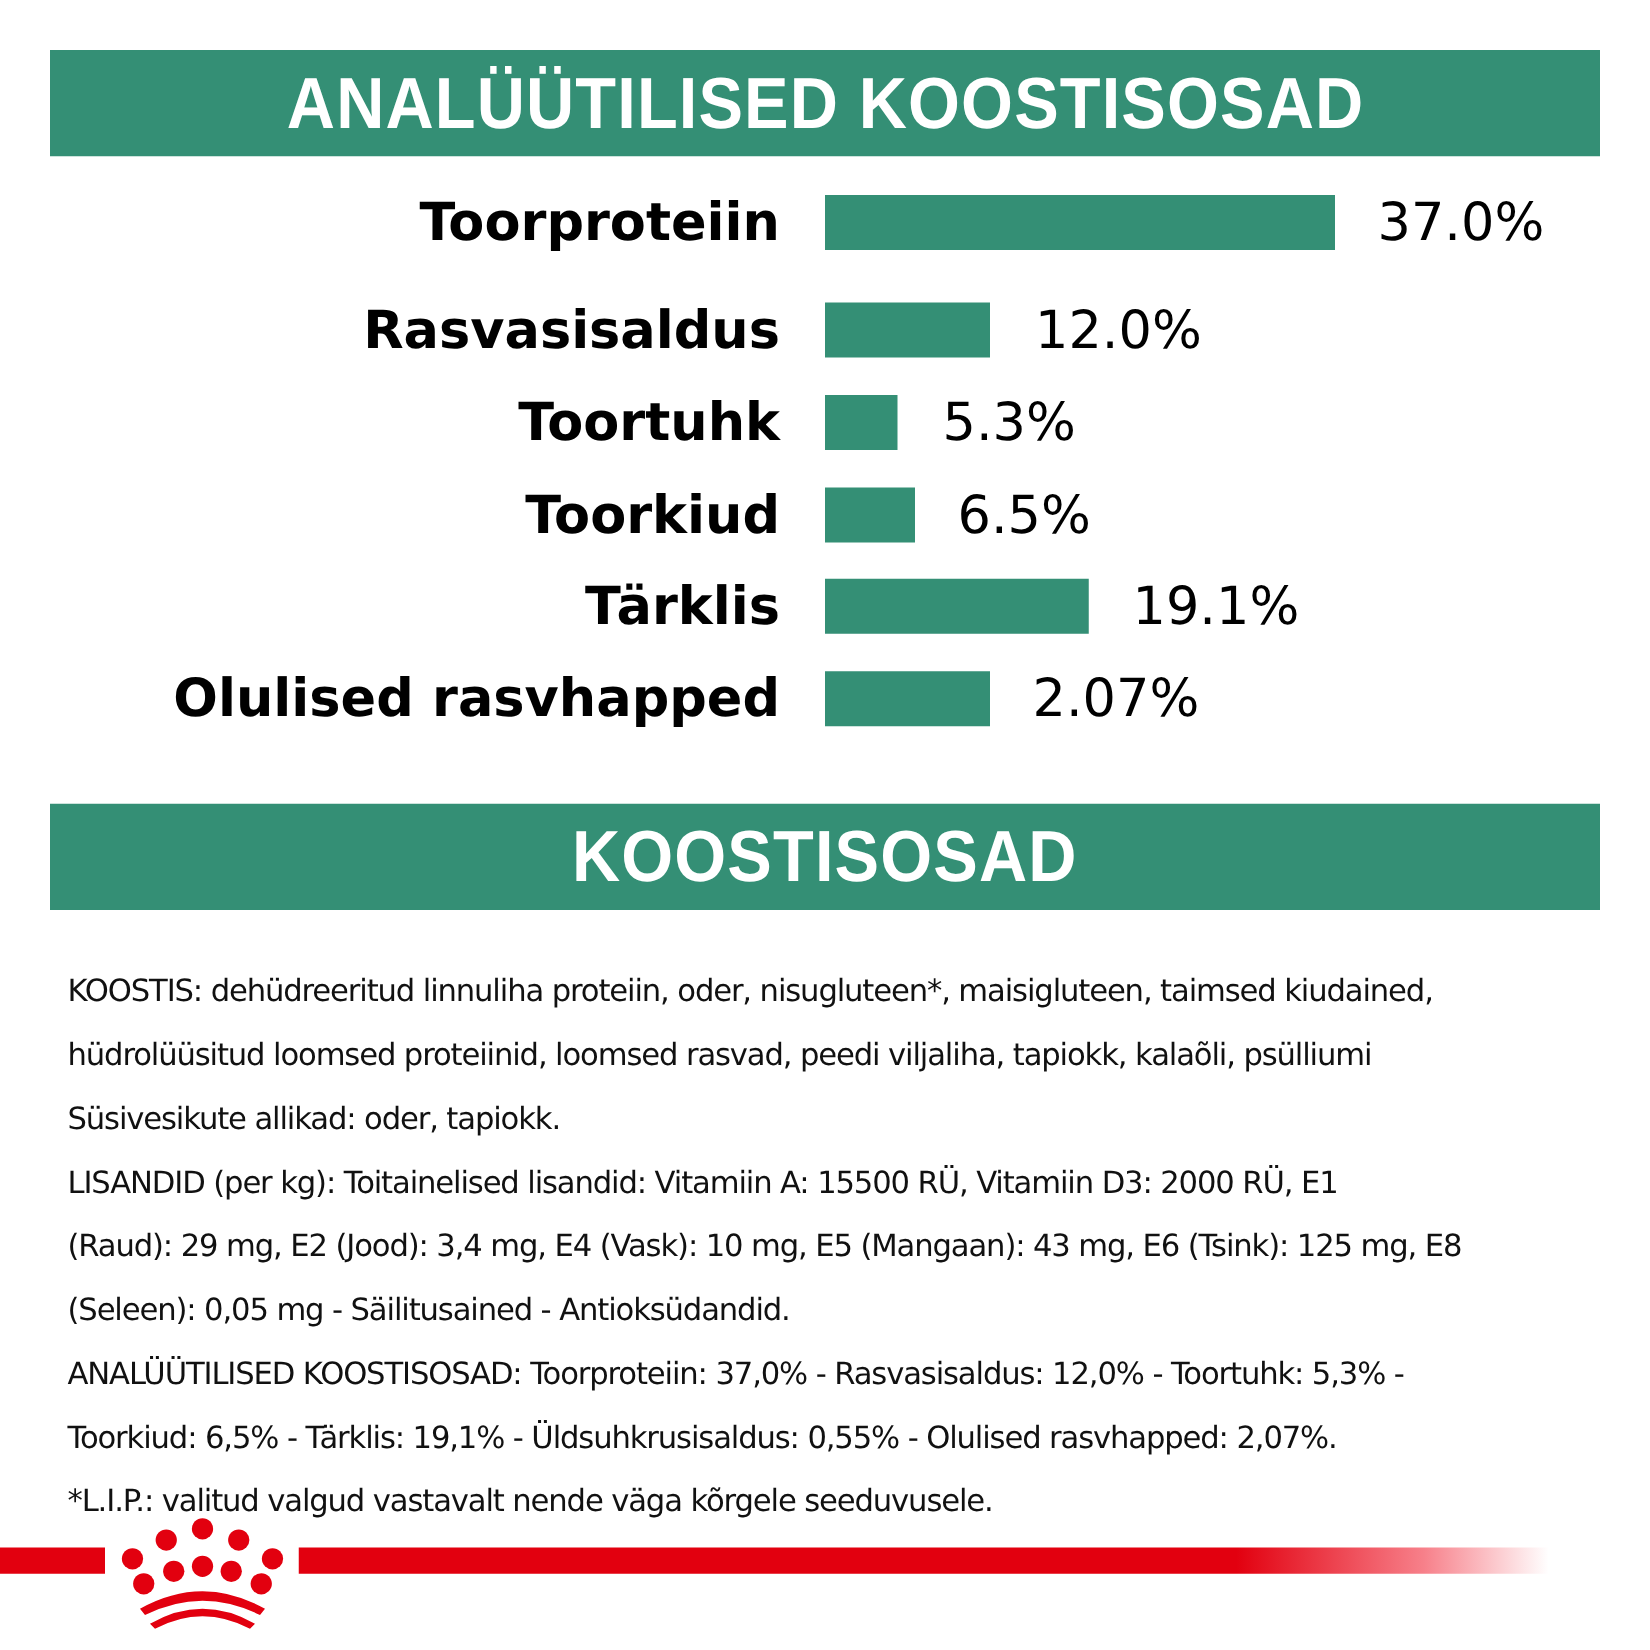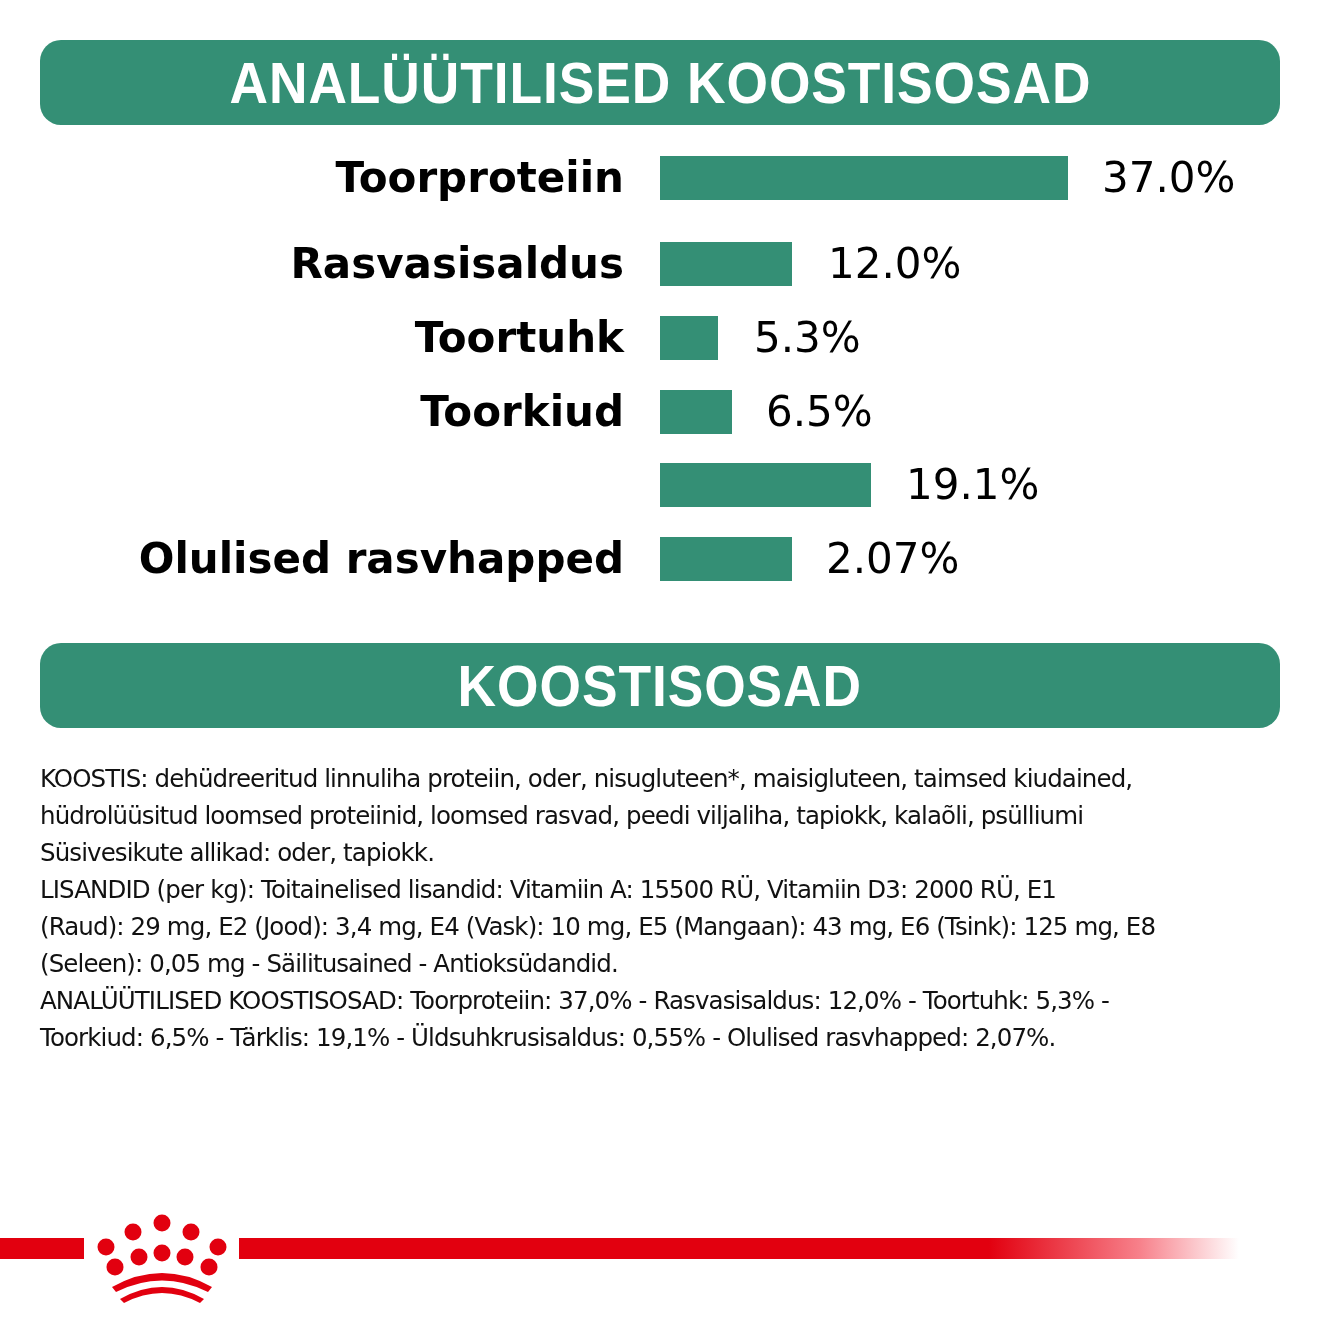--- a/index.html
+++ b/index.html
@@ -1,36 +1,36 @@
 <!DOCTYPE html>
 <html><head>
   <meta charset="utf-8">
   <style>
     html, body { margin:0; padding:0; background:#ffffff; }
     body { width:1320px; height:1320px; position:relative; overflow:hidden;
            font-family:"DejaVu Sans", sans-serif; color:#000; }
     .banner { position:absolute; left:40px; width:1240px; height:85px;
-              background:#348f75; display:flex; align-items:center; justify-content:center;border-radius:21px; }
+              background:#348f75; display:flex; align-items:center; justify-content:center; }
     .banner-title { color:#fff; font-family:"Liberation Sans", sans-serif; font-weight:bold;
                     font-size:58px; letter-spacing:1px; transform:scaleX(0.92); }
     #banner1 { top:40px; }
     #banner2 { top:643px; }
 
     .chart { position:absolute; left:0; top:0; width:1320px; height:640px; }
     .row { position:absolute; left:0; width:1320px; height:44px; }
     .row-label { position:absolute; right:696px; top:-6px; font-family:"DejaVu Sans", sans-serif;
                  font-weight:bold; font-size:42px; line-height:56px; white-space:nowrap; }
     .row-bar { position:absolute; left:660px; top:0; height:44px; background:#348f75; }
     .row-value { position:absolute; top:-6px; font-family:"DejaVu Sans", sans-serif; font-weight:normal;
                  font-size:42px; line-height:56px; white-space:nowrap; }
 
     .ingredients { position:absolute; left:40px; top:760px; width:1250px;
                    font-family:"DejaVu Sans", sans-serif; font-size:24.5px; line-height:37px;
                    letter-spacing:-0.9px; color:#111; }
-    .ingredients p { margin:0; }
+    .ingredients p { margin:14px; }
 
     .footer-line { position:absolute; top:1238px; height:21px; }
     #line-left { left:0; width:84px; background:#e2000f; }
     #line-right { left:239px; width:1000px;
                   background:linear-gradient(to right,#e2000f 0%,#e2000f 75%,#f7808a 90%,rgba(255,255,255,0) 100%); }
     .crown { position:absolute; left:88px; top:1205px; width:148px; height:100px; }
   </style>
 </head>
 <body>
 
@@ -53,20 +53,21 @@
     <span class="row-label">Toortuhk</span>
     <div class="row-bar" style="width:58px"></div>
     <span class="row-value" style="left:754px">5.3%</span>
   </div>
   <div class="row" style="top:390px">
     <span class="row-label">Toorkiud</span>
     <div class="row-bar" style="width:72px"></div>
     <span class="row-value" style="left:766px">6.5%</span>
   </div>
   <div class="row" style="top:463px">
+    <span class="row-label">Tärklis</span>
     <div class="row-bar" style="width:211px"></div>
     <span class="row-value" style="left:906px">19.1%</span>
   </div>
   <div class="row" style="top:537px">
     <span class="row-label">Olulised rasvhapped</span>
     <div class="row-bar" style="width:132px"></div>
     <span class="row-value" style="left:826px">2.07%</span>
   </div>
 </div>
 
@@ -76,20 +77,21 @@
 
 <div class="ingredients">
   <p>KOOSTIS: dehüdreeritud linnuliha proteiin, oder, nisugluteen*, maisigluteen, taimsed kiudained,</p>
   <p>hüdrolüüsitud loomsed proteiinid, loomsed rasvad, peedi viljaliha, tapiokk, kalaõli, psülliumi</p>
   <p>Süsivesikute allikad: oder, tapiokk.</p>
   <p>LISANDID (per kg): Toitainelised lisandid: Vitamiin A: 15500 RÜ, Vitamiin D3: 2000 RÜ, E1</p>
   <p>(Raud): 29 mg, E2 (Jood): 3,4 mg, E4 (Vask): 10 mg, E5 (Mangaan): 43 mg, E6 (Tsink): 125 mg, E8</p>
   <p>(Seleen): 0,05 mg - Säilitusained - Antioksüdandid.</p>
   <p>ANALÜÜTILISED KOOSTISOSAD: Toorproteiin: 37,0% - Rasvasisaldus: 12,0% - Toortuhk: 5,3% -</p>
   <p>Toorkiud: 6,5% - Tärklis: 19,1% - Üldsuhkrusisaldus: 0,55% - Olulised rasvhapped: 2,07%.</p>
+  <p>*L.I.P.: valitud valgud vastavalt nende väga kõrgele seeduvusele.</p>
 </div>
 
 <div class="footer-line" id="line-left"></div>
 <div class="footer-line" id="line-right"></div>
 
 <svg class="crown" viewBox="0 0 148 100">
   <g fill="#e2000f">
     <circle cx="74" cy="18" r="8.5"></circle>
     <circle cx="45" cy="27" r="8.5"></circle>
     <circle cx="103" cy="27" r="8.5"></circle>

